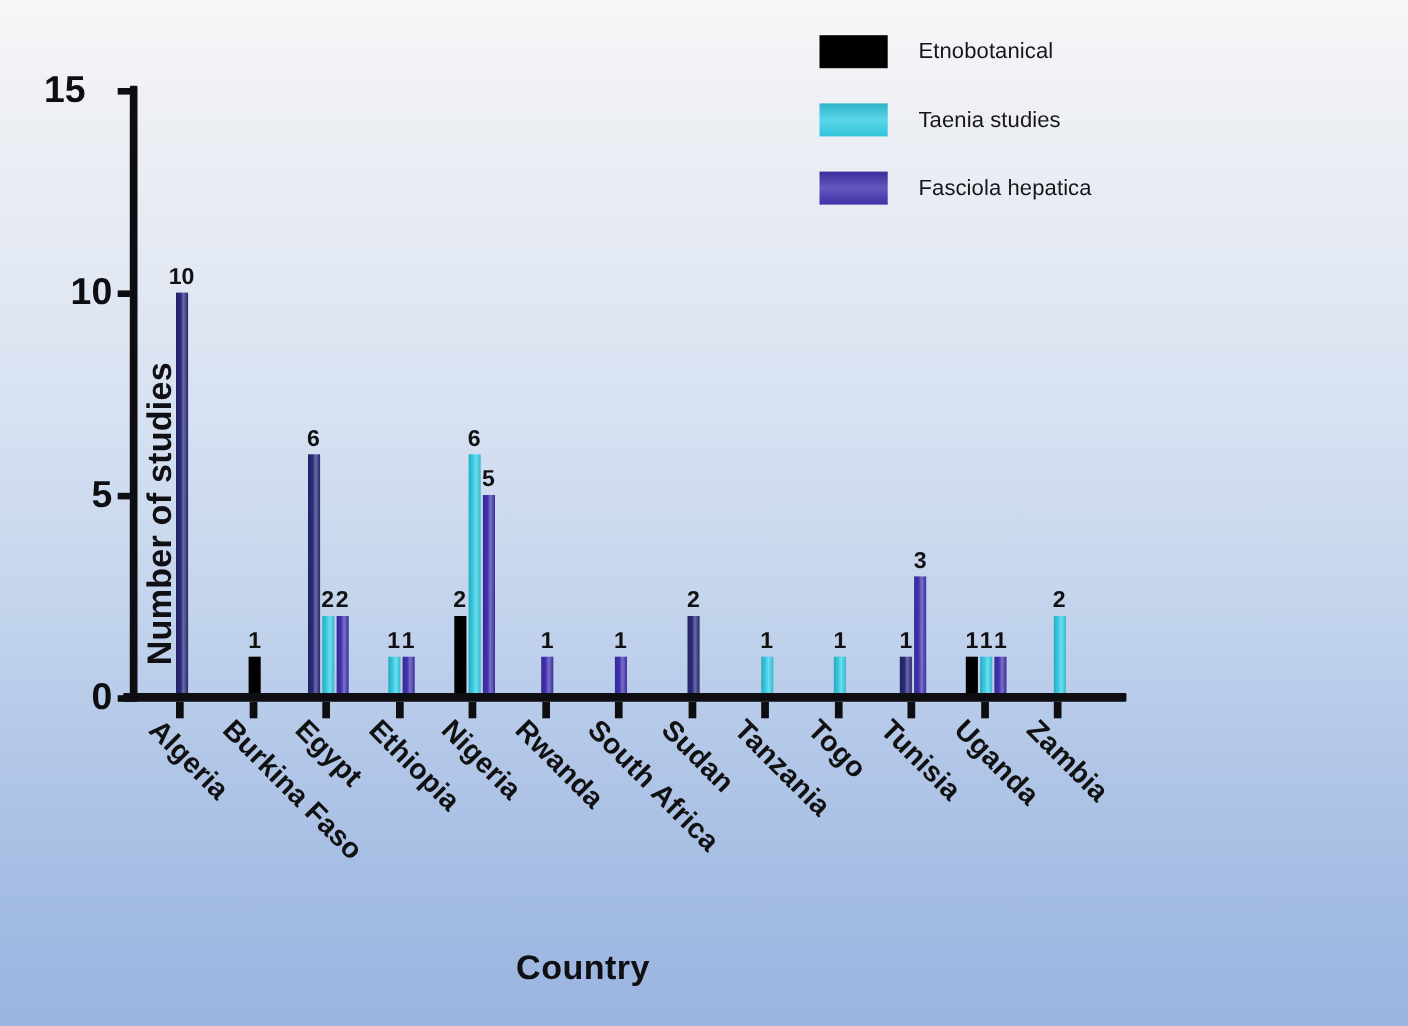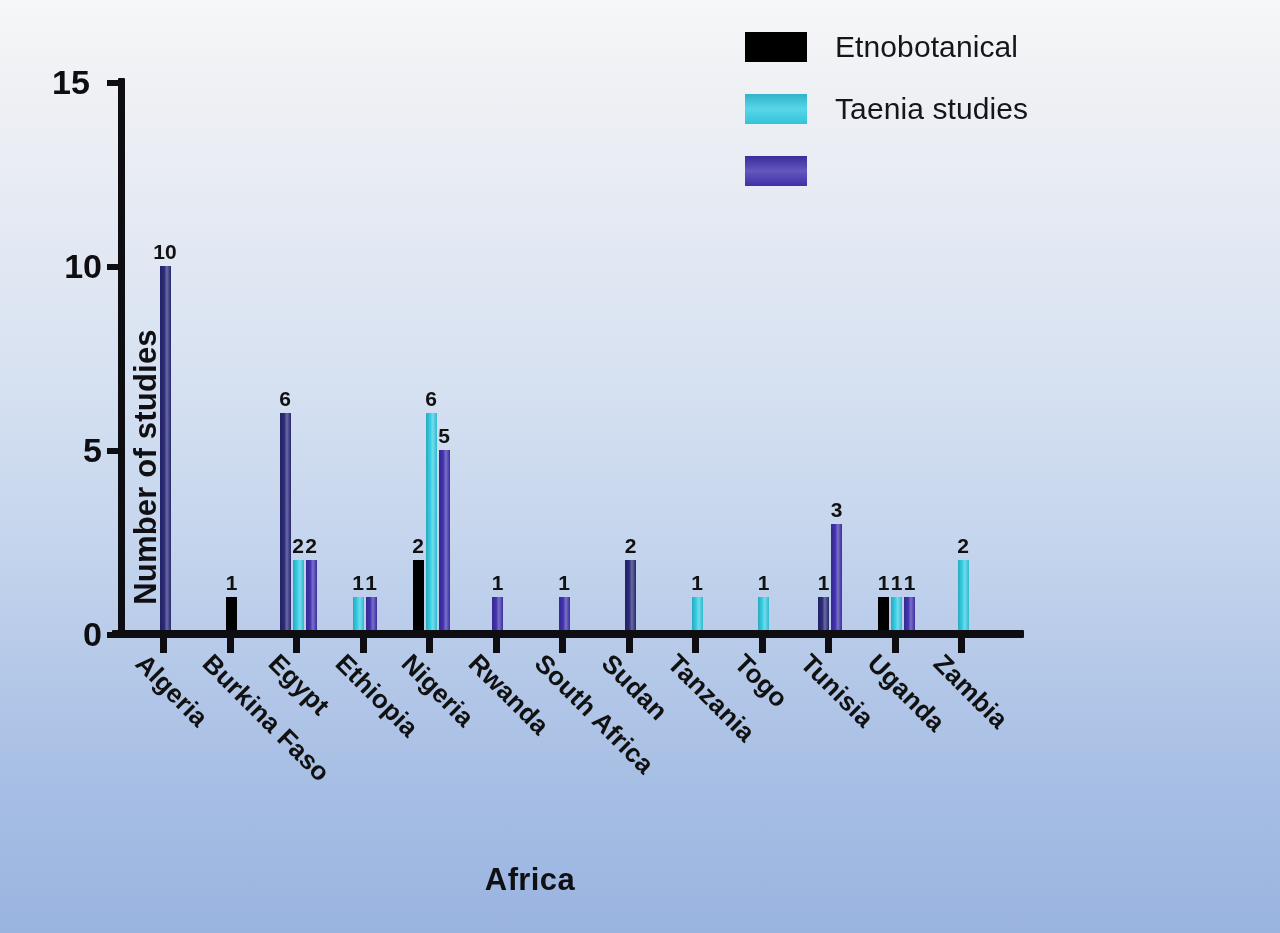--- a/index.html
+++ b/index.html
@@ -91,39 +91,39 @@
     letter-spacing:.2px;
   }
 
   
   .legend {
     position:absolute; left:745px; top:30px;
     display:flex; flex-direction:column; gap:28px;
   }
   .legend-row { display:flex; align-items:center; gap:28px; height:34px; }
   .legend-swatch { width:62px; height:30px; flex:0 0 auto; }
-  .legend-text { font-size:30px; color:#15151a; letter-spacing:.1px; white-space:nowrap; }
+  .legend-text { font-size:20px; color:#15151a; letter-spacing:.1px; white-space:nowrap; }
 </style>
 </head>
 <body>
 
 <div id="chart-root">
 
   <div class="y-axis-title">Number of studies</div>
 
   <div class="y-axis"></div>
   <div id="y-ticks">
       <div class="y-tick" style="position: absolute; left: 107px; top: 632px; width: 13px; height: 6px; background: rgb(13, 13, 18);"></div>
       <div style="position: absolute; left: 40px; width: 62px; text-align: right; top: 634px; transform: translateY(-50%); font-size: 34px; font-weight: bold; color: rgb(13, 13, 18);">0</div>
       <div class="y-tick" style="position: absolute; left: 107px; top: 448px; width: 13px; height: 6px; background: rgb(13, 13, 18);"></div>
       <div style="position: absolute; left: 40px; width: 62px; text-align: right; top: 450px; transform: translateY(-50%); font-size: 34px; font-weight: bold; color: rgb(13, 13, 18);">5</div>
       <div class="y-tick" style="position: absolute; left: 107px; top: 264px; width: 13px; height: 6px; background: rgb(13, 13, 18);"></div>
       <div style="position: absolute; left: 40px; width: 62px; text-align: right; top: 266px; transform: translateY(-50%); font-size: 34px; font-weight: bold; color: rgb(13, 13, 18);">10</div>
       <div class="y-tick" style="position: absolute; left: 107px; top: 80px; width: 13px; height: 6px; background: rgb(13, 13, 18);"></div>
-      <div style="position: absolute; left: 40px; width: 62px; text-align: center; top: 82px; transform: translateY(-50%); font-size: 34px; font-weight: bold; color: rgb(13, 13, 18);">15</div>
+      <div style="position: absolute; left: 40px; width: 62px; text-align: left; top: 82px; transform: translateY(-50%); font-size: 34px; font-weight: bold; color: rgb(13, 13, 18);">15</div>
     </div>
 
   <div class="plot" id="plot-area">
       <div class="bar" style="left: 41.5px; height: 368px; width: 11px; background: linear-gradient(90deg, rgb(34, 34, 100) 0%, rgb(42, 42, 122) 38%, rgb(106, 106, 162) 62%, rgb(38, 38, 110) 100%);">
         <span class="val">10</span>
       </div>
       <div class="bar" style="left: 108px; height: 36.8px; width: 11px; background: rgb(0, 0, 0);">
         <span class="val">1</span>
       </div>
       <div class="bar" style="left: 161.5px; height: 220.8px; width: 11px; background: linear-gradient(90deg, rgb(34, 34, 100) 0%, rgb(42, 42, 122) 38%, rgb(106, 106, 162) 62%, rgb(38, 38, 110) 100%);">
@@ -211,29 +211,30 @@
       <div class="cat-label" style="left: 483.5px;">Rwanda</div>
       <div class="cat-label" style="left: 550px;">South Africa</div>
       <div class="cat-label" style="left: 616.5px;">Sudan</div>
       <div class="cat-label" style="left: 683px;">Tanzania</div>
       <div class="cat-label" style="left: 749.5px;">Togo</div>
       <div class="cat-label" style="left: 816px;">Tunisia</div>
       <div class="cat-label" style="left: 882.5px;">Uganda</div>
       <div class="cat-label" style="left: 949px;">Zambia</div>
     </div>
 
-  <div class="x-axis-title">Africa</div>
+  <div class="x-axis-title">Country</div>
 
   <div class="legend" id="legend">
       <div class="legend-row">
         <span class="legend-swatch" style="background: rgb(0, 0, 0);"></span>
         <span class="legend-text">Etnobotanical</span>
       </div>
       <div class="legend-row">
         <span class="legend-swatch" style="background: linear-gradient(rgb(47, 180, 201), rgb(89, 214, 233), rgb(50, 195, 217));"></span>
         <span class="legend-text">Taenia studies</span>
       </div>
       <div class="legend-row">
         <span class="legend-swatch" style="background: linear-gradient(rgb(58, 44, 155), rgb(100, 87, 190), rgb(63, 48, 167));"></span>
+        <span class="legend-text"> Fasciola hepatica</span>
       </div>
     </div>
 
 </div>
 
 </body></html>

